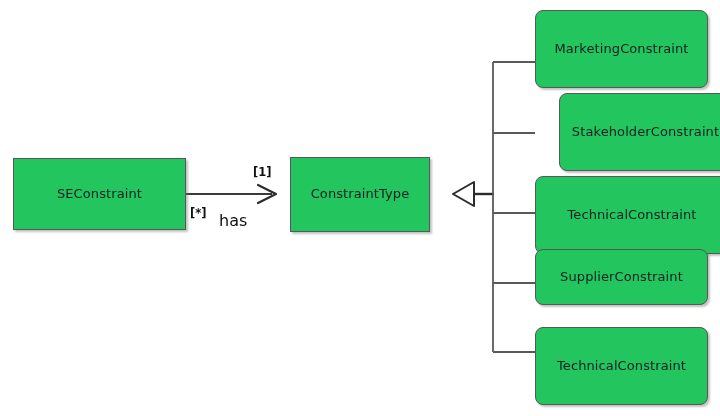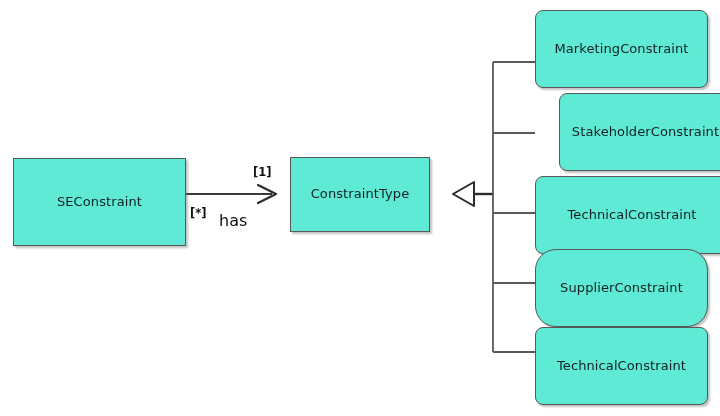--- a/index.html
+++ b/index.html
@@ -19,21 +19,21 @@
     position: absolute;
     left: 0;
     top: 0;
     width: 720px;
     height: 416px;
     pointer-events: none;
   }
   .uml-box {
     position: absolute;
     box-sizing: border-box;
-    background: #5eead4;
+    background: #22c55e;
     border: 1.5px solid #585858;
     display: flex;
     align-items: center;
     justify-content: center;
     text-align: center;
     color: #122024;
     font-size: 13px;
     letter-spacing: 0.1px;
     box-shadow: 2px 2px 2px rgba(120,120,120,0.45);
   }
@@ -78,41 +78,41 @@
       <line x1="493" y1="62" x2="493" y2="352" stroke="#5a5a5a" stroke-width="1.8"></line>
 
       <line x1="493" y1="62" x2="535" y2="62" stroke="#5a5a5a" stroke-width="1.8"></line>
       <line x1="493" y1="133" x2="535" y2="133" stroke="#5a5a5a" stroke-width="1.8"></line>
       <line x1="493" y1="213" x2="535" y2="213" stroke="#5a5a5a" stroke-width="1.8"></line>
       <line x1="493" y1="283" x2="535" y2="283" stroke="#5a5a5a" stroke-width="1.8"></line>
       <line x1="493" y1="352" x2="535" y2="352" stroke="#5a5a5a" stroke-width="1.8"></line>
     </g>
   </svg>
 
-  <div class="uml-box" style="left:13px; top:158px; width:173px; height:88px;">
+  <div class="uml-box" style="left:13px; top:158px; width:173px; height:72px;">
     <span class="box-label">SEConstraint</span>
   </div>
 
   <div class="uml-box" style="left:290px; top:157px; width:140px; height:75px;">
     <span class="box-label">ConstraintType</span>
   </div>
 
   <div class="uml-box rounded" style="left:535px; top:10px; width:173px; height:78px;">
     <span class="box-label">MarketingConstraint</span>
   </div>
 
   <div class="uml-box rounded" style="left:535px; top:93px; width:173px; height:78px;margin-left:24px;">
     <span class="box-label">StakeholderConstraint</span>
   </div>
 
   <div class="uml-box rounded" style="left:535px; top:176px; width:194px; height:78px;">
     <span class="box-label">TechnicalConstraint</span>
   </div>
 
-  <div class="uml-box rounded" style="left:535px; top:249px; width:173px; height:78px;border-radius:21px;">
+  <div class="uml-box rounded" style="left:535px; top:249px; width:173px; height:56px;">
     <span class="box-label">SupplierConstraint</span>
   </div>
 
   <div class="uml-box rounded" style="left:535px; top:327px; width:173px; height:78px;">
     <span class="box-label">TechnicalConstraint</span>
   </div>
 
   <div class="edge-label mult" style="left:253px; top:167px;">[1]</div>
 
   <div class="edge-label mult" style="left:190px; top:208px;">[*]</div>

